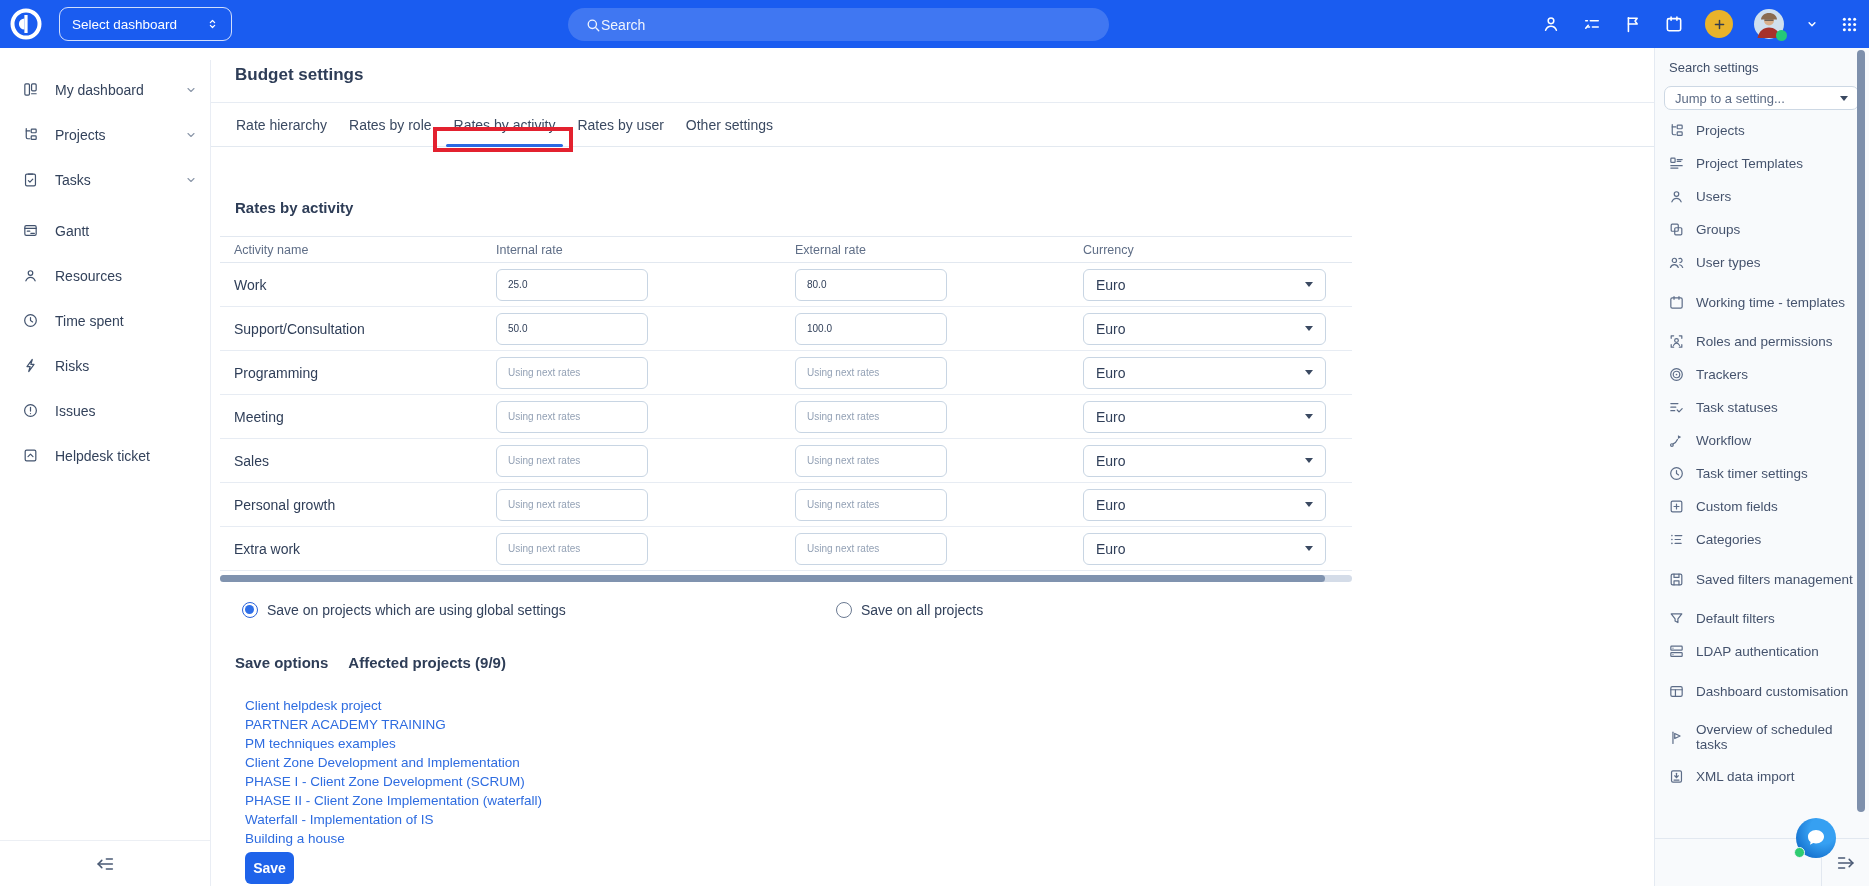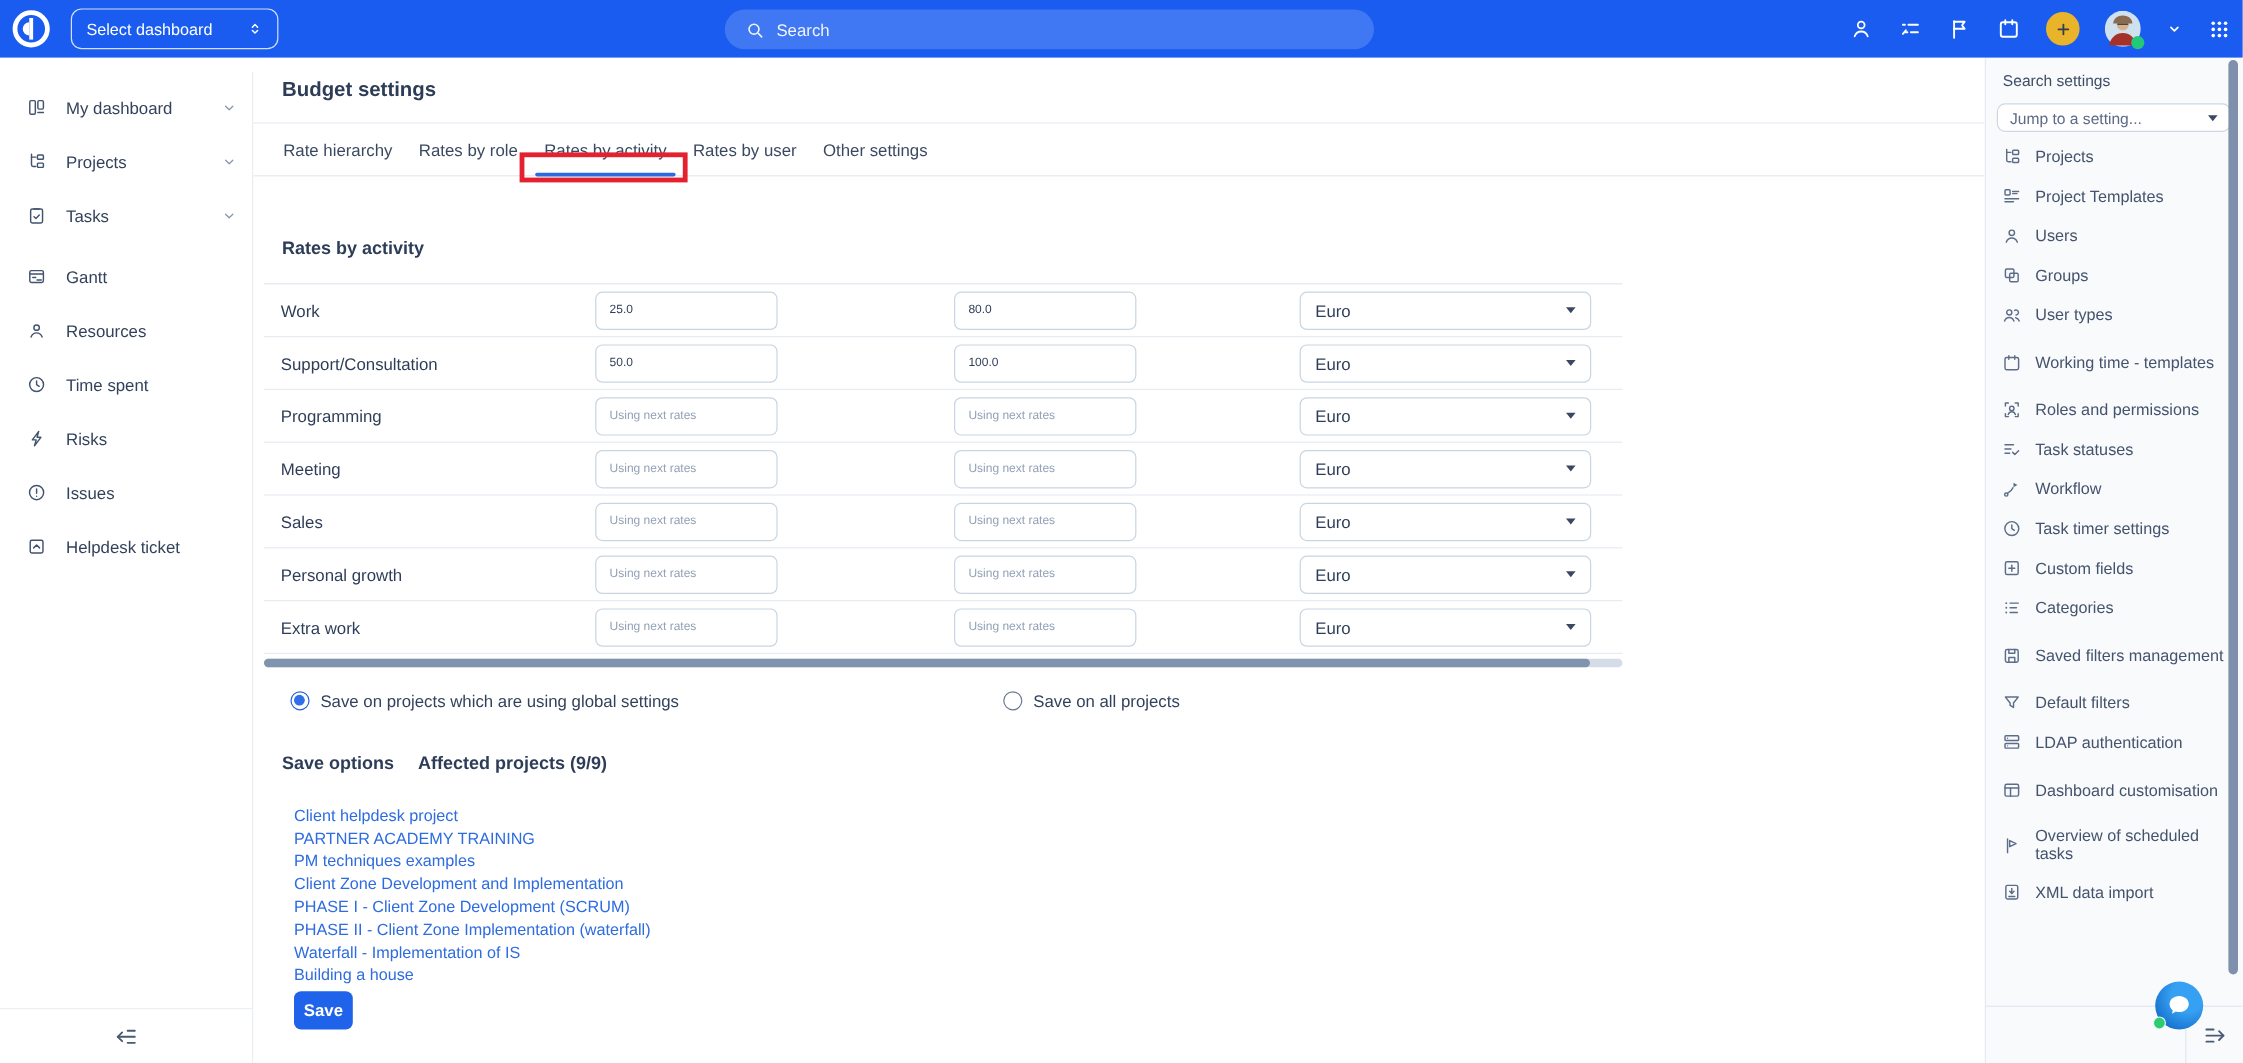--- a/index.html
+++ b/index.html
@@ -13,21 +13,21 @@
   svg{display:block}
   .ic{display:inline-flex;align-items:center;justify-content:center}
   .ic svg{width:100%;height:100%}
 
   
   .topbar{position:absolute;top:0;left:0;right:0;height:48px;background:var(--blue);display:flex;align-items:center;z-index:30}
   .logo{width:34px;height:34px;margin-left:9px;position:relative;flex:0 0 auto}
   .logo svg{width:34px;height:34px}
   .sel-dash{margin-left:16px;height:34px;border:1.5px solid rgba(255,255,255,.8);border-radius:9px;background:transparent;color:#fff;font-size:13.5px;display:flex;align-items:center;padding:0 12px;gap:29px;cursor:pointer}
   .sel-dash .ic{width:13px;height:18px;color:#fff}
-  .search{position:absolute;left:604px;top:8px;width:541px;height:33px;border-radius:17px;background:rgba(255,255,255,.17);display:flex;align-items:center;padding-left:17px;gap:10px;color:rgba(255,255,255,.92);font-size:14px}
+  .search{position:absolute;left:568px;top:8px;width:541px;height:33px;border-radius:17px;background:rgba(255,255,255,.17);display:flex;align-items:center;padding-left:17px;color:rgba(255,255,255,.92);font-size:14px}
   .search .ic{width:16px;height:16px;color:rgba(255,255,255,.92)}
   .tb-right{position:absolute;right:10px;top:0;height:48px;display:flex;align-items:center;gap:21px}
   .tb-icon{width:20px;height:20px;color:#fff;cursor:pointer}
   .plus-btn{width:28px;height:28px;border-radius:50%;background:var(--yellow);display:flex;align-items:center;justify-content:center;cursor:pointer}
   .plus-btn .ic{width:15px;height:15px;color:#343c4e}
   .avatar-wrap{position:relative;width:30px;height:30px;cursor:pointer}
   .avatar{width:30px;height:30px;border-radius:50%;overflow:hidden;background:#cfe0ef}
   .presence{position:absolute;right:-3px;bottom:-2px;width:11px;height:11px;border-radius:50%;background:var(--green)}
   .tb-chev{width:14px;height:14px;color:#fff;cursor:pointer}
   .grid-icon{width:19px;height:19px}
@@ -337,20 +337,26 @@
       <div class="tab">
         <span class="tab-label">Rates by user</span>
       </div>
       <div class="tab">
         <span class="tab-label">Other settings</span>
       </div>
     </div>
   <h2 class="section-title">Rates by activity</h2>
 
   <div class="rates-table">
+    <div class="thead">
+      <div class="hc">Activity name</div>
+      <div class="hc hc2">Internal rate</div>
+      <div class="hc hc3">External rate</div>
+      <div class="hc hc4">Currency</div>
+    </div>
     <div id="table-body">
         <div class="trow">
     <div class="cell-name">Work</div>
     <div><input class="rate-input" value="25.0" style=""></div>
     <div><input class="rate-input" value="80.0" style=""></div>
     <div>
       <div class="currency-select">
         <span class="sel-val">Euro</span>
         <span class="sel-caret"></span>
       </div>
@@ -535,20 +541,30 @@
             <path d="M16 20h3.5v-3.5"></path>
             <circle cx="12" cy="10.5" r="2.6"></circle>
             <path d="M7.8 17.5c.9-2.2 2.4-3.3 4.2-3.3s3.3 1.1 4.2 3.3"></path>
           </svg>
         </span>
     <span class="rs-label">Roles and permissions</span>
   </div>
       <div class="rs-item h1">
     <span class="ic rs-icon">
           <svg viewBox="0 0 24 24" fill="none" stroke="currentColor" stroke-width="1.7" stroke-linecap="round" stroke-linejoin="round">
+            <circle cx="12" cy="12" r="8.2"></circle>
+            <circle cx="12" cy="12" r="4.6"></circle>
+            <circle cx="12" cy="12" r="1.2" fill="currentColor" stroke="none"></circle>
+          </svg>
+        </span>
+    <span class="rs-label">Trackers</span>
+  </div>
+      <div class="rs-item h1">
+    <span class="ic rs-icon">
+          <svg viewBox="0 0 24 24" fill="none" stroke="currentColor" stroke-width="1.7" stroke-linecap="round" stroke-linejoin="round">
             <path d="M4 6.5h10"></path>
             <path d="M4 11.5h7"></path>
             <path d="M4 16.5h5.5"></path>
             <path d="m13 15.5 2.6 2.6 4.4-4.6"></path>
           </svg>
         </span>
     <span class="rs-label">Task statuses</span>
   </div>
       <div class="rs-item h1">
     <span class="ic rs-icon">

